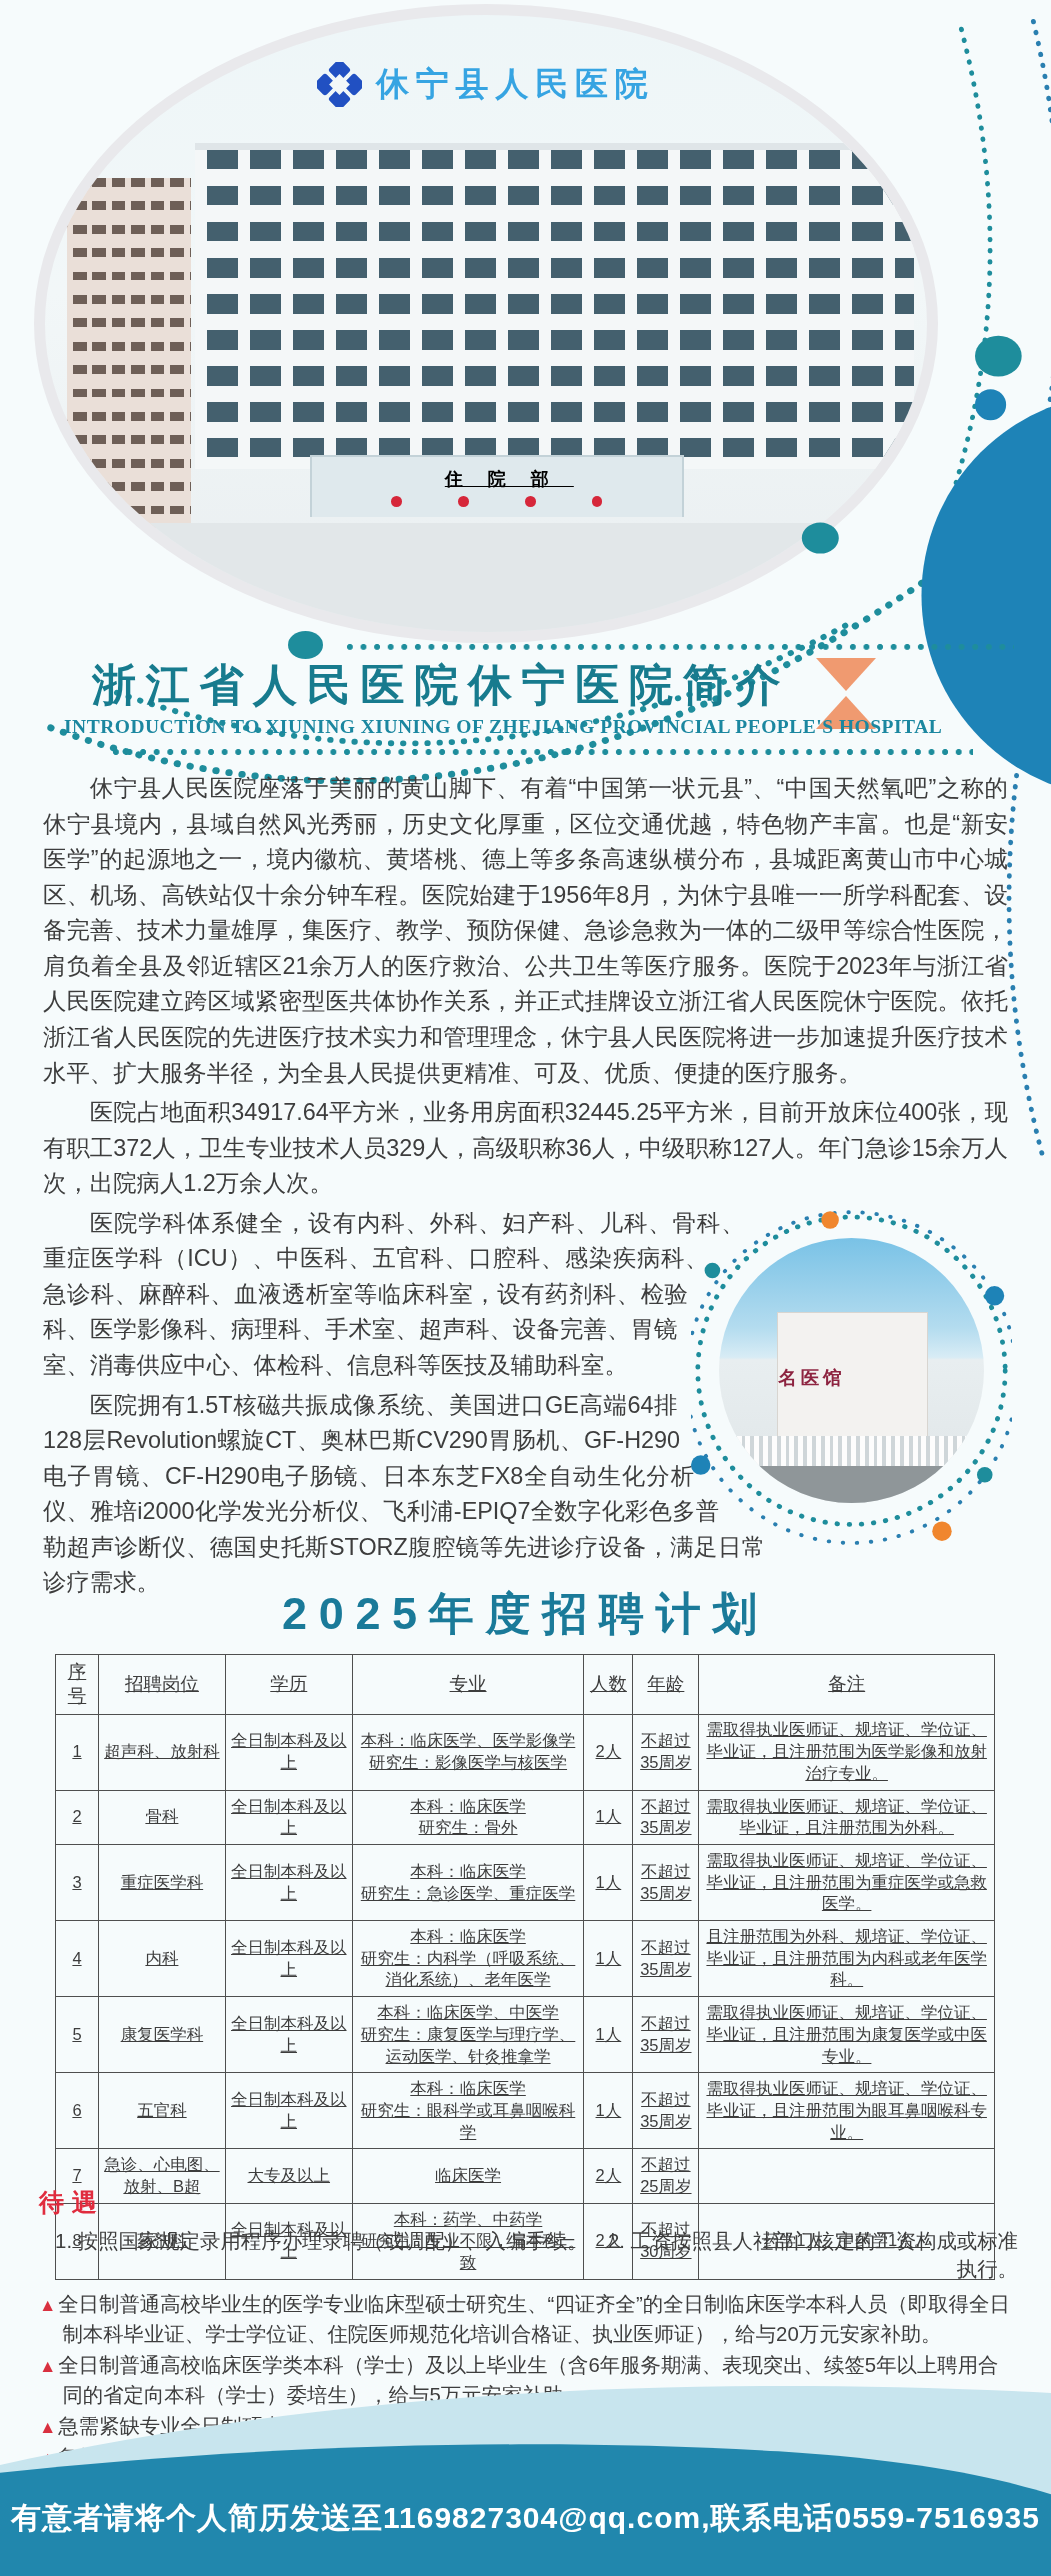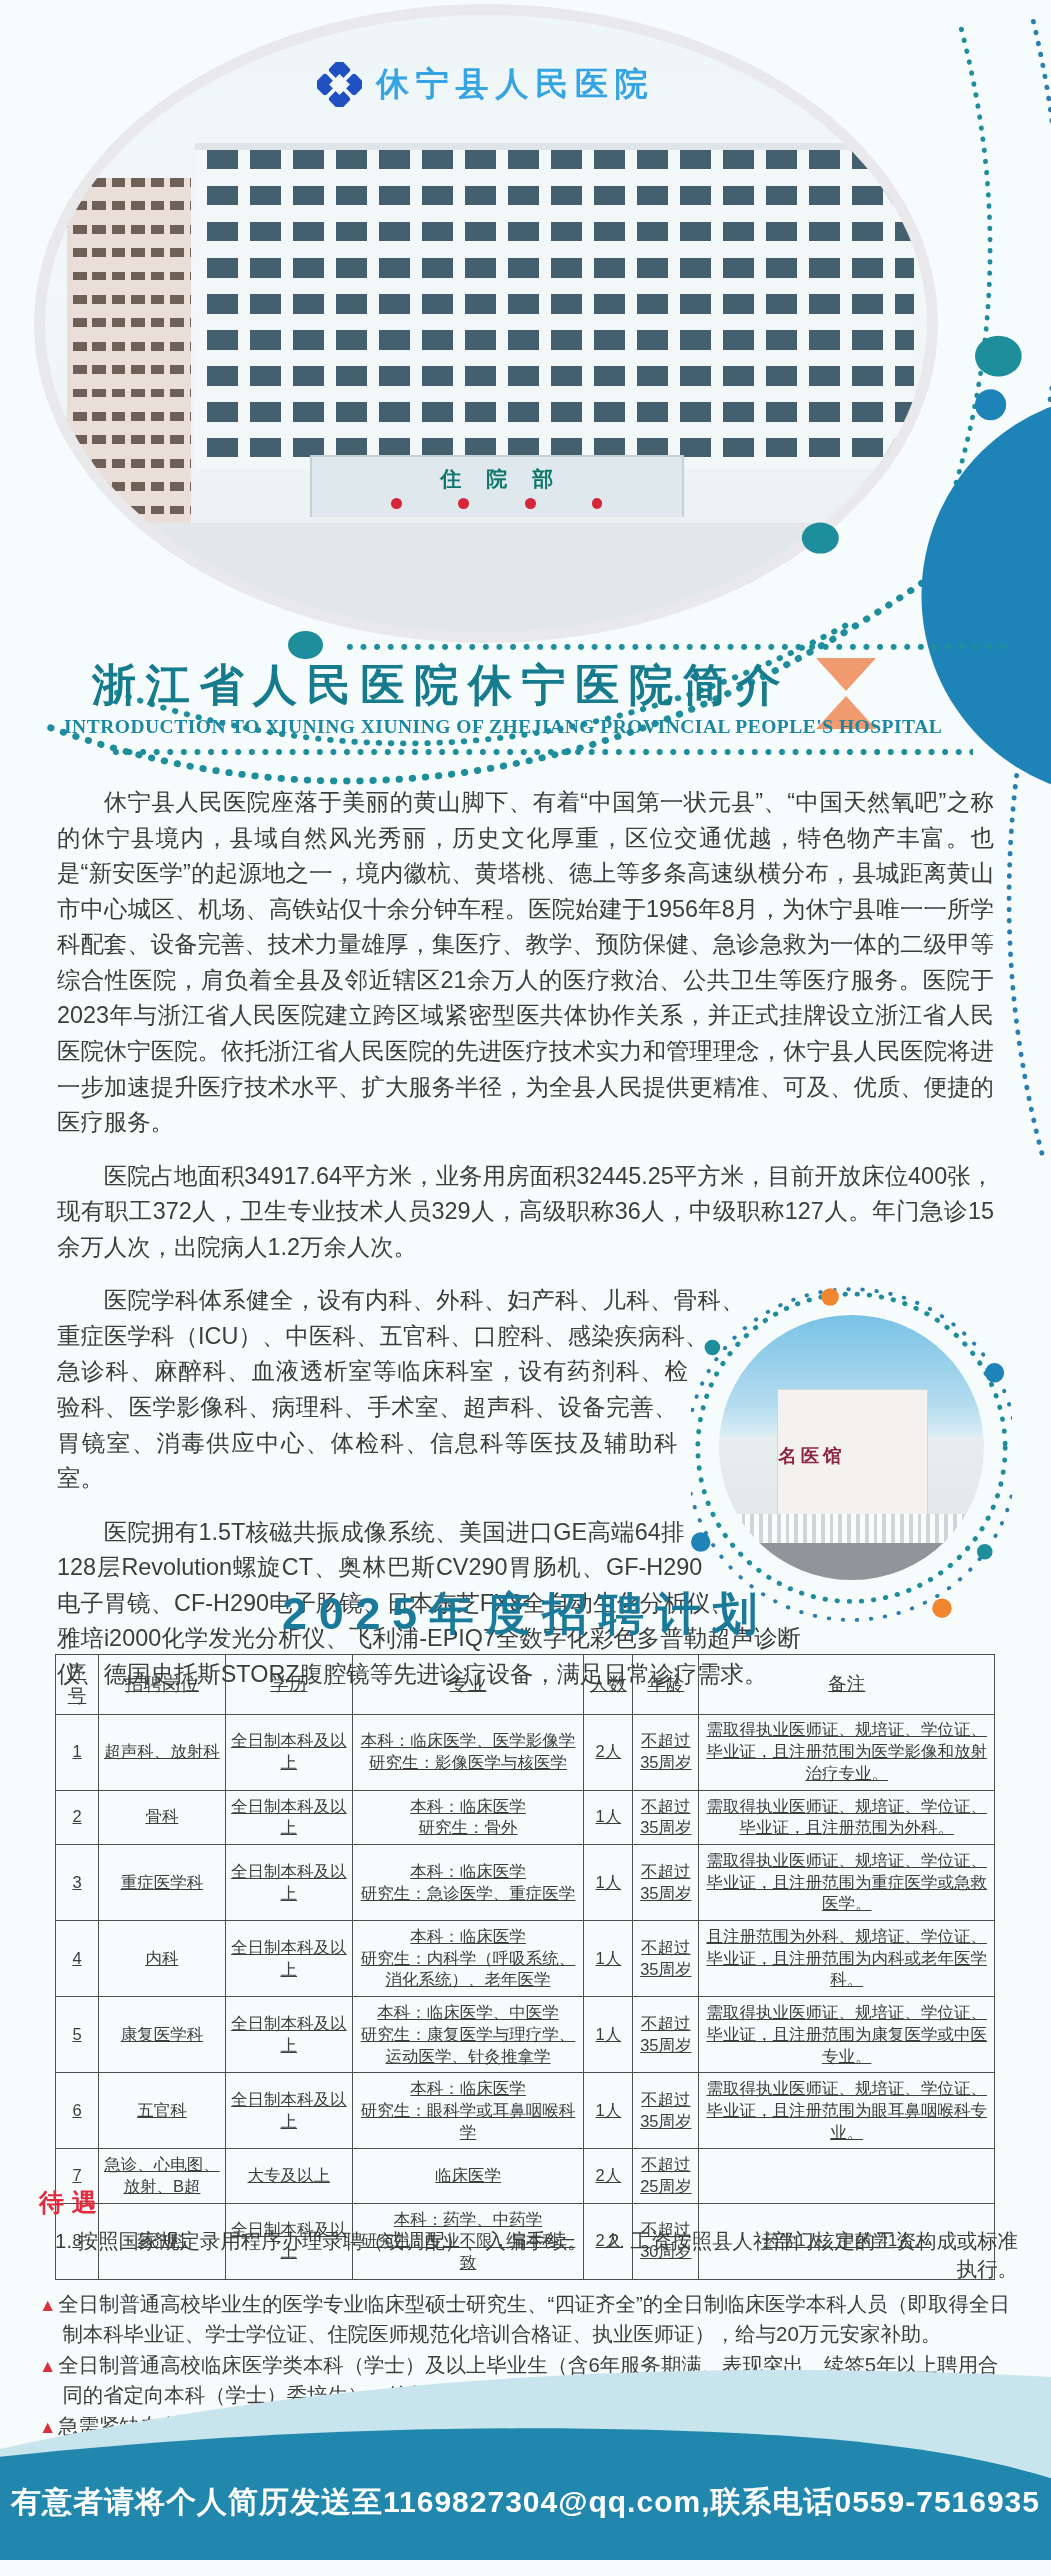--- a/index.html
+++ b/index.html
@@ -19,42 +19,42 @@
     border-top:7.8px solid #dfe5e8;
     background-image:
       repeating-linear-gradient(to right,#f4f7f8 0 11.7px,rgba(0,0,0,0) 11.7px 43px),
       repeating-linear-gradient(to bottom,#44606e 0 19.5px,#f4f7f8 19.5px 36px);}
   .bldg-left{position:absolute;left:2.5%;top:163px;width:14%;height:350px;background:#eadfd8;
     background-image:
       repeating-linear-gradient(to right,#eadfd8 0 5.8px,rgba(0,0,0,0) 5.8px 19.5px),
       repeating-linear-gradient(to bottom,#6e5f57 0 8.8px,#eadfd8 8.8px 23.4px);}
   .bldg-entry{position:absolute;left:30%;width:42%;top:440px;height:60px;background:#dfe9ed;
     border:2.9px solid #c3d2d8;border-bottom:none;display:flex;flex-direction:column;align-items:center;justify-content:center;}
-  .bldg-entry .sign{color:#0f766e;font-size:21px;font-weight:bold;letter-spacing:25px;text-indent:25px;}
+  .bldg-entry .sign{color:#000000;font-size:18px;font-weight:bold;letter-spacing:25px;text-indent:25px;text-decoration:underline;}
   .lanterns{display:flex;gap:56px;margin-top:5.8px;}
   .lanterns i{width:10.7px;height:10.7px;border-radius:50%;background:#d6273a;}
   .ground{position:absolute;left:0;right:0;bottom:0;height:109px;background:#e2e7e9;}
 
   
   .title-block{position:absolute;left:0;top:623px;width:1051px;height:146px;}
   .title-dot{position:absolute;left:288px;top:7.8px;width:35px;height:28px;border-radius:50%;background:#1e8d9c;}
   .dotline{height:7.8px;background-image:radial-gradient(circle at 3.9px 3.9px,#1e8d9c 2.7px,rgba(0,0,0,0) 3.2px);
     background-size:13.6px 7.8px;background-repeat:repeat-x;}
   .dotline.above{position:absolute;left:346px;right:37px;top:19.5px;}
   .dotline.below{position:absolute;left:112px;right:78px;top:125px;}
   .title-zh{position:absolute;left:92px;top:33px;margin:0;color:#177b8e;font-size:44px;font-weight:bold;letter-spacing:9.7px;white-space:nowrap;}
   .title-en{position:absolute;left:64px;top:93px;margin:0;color:#1b87a0;font-size:19.5px;font-weight:bold;
     font-family:"Liberation Serif","DejaVu Serif",serif;letter-spacing:0.5px;white-space:nowrap;}
   .bowtie{position:absolute;left:816px;top:35px;width:60px;}
   .bowtie .t-down{width:0;height:0;border-left:30px solid transparent;border-right:30px solid transparent;border-top:33px solid #f09a70;}
   .bowtie .t-up{width:0;height:0;border-left:30px solid transparent;border-right:30px solid transparent;border-bottom:33px solid #f09a70;margin-top:4.9px;}
 
   
   .intro{position:absolute;left:39px;top:767px;width:973px;color:#3d3d3d;font-size:23.4px;line-height:1.52;text-align:justify;}
-  .intro p{margin:18px;text-indent:2em;}
+  .intro p{margin:4px;text-indent:2em;}
   .med-wrap{float:right;width:321px;height:339px;margin:3.9px 0 3.9px 13.6px;shape-outside:circle(50%);position:relative;}
   .med-ring{position:absolute;left:0;top:0;}
   .med-photo{position:absolute;left:28px;top:28px;width:265px;height:265px;border-radius:50%;overflow:hidden;
     background:linear-gradient(#79c2e6 0%,#b4dcef 34%,#d8ecf5 45%,#e8eef0 46%,#dfe5e7 100%);}
   .med-bldg{position:absolute;left:22%;width:56%;top:28%;bottom:22%;background:#f3f2f0;border:1.9px solid #d8d5d0;
     display:flex;align-items:center;}
   .med-bldg .sign{color:#8d2440;font-size:18.5px;font-weight:bold;letter-spacing:3.9px;}
   .med-fence{position:absolute;left:0;right:0;bottom:14%;height:11%;
     background-image:repeating-linear-gradient(to right,#fdfdfd 0 4.9px,#cfd6d9 4.9px 8.8px);}
   .med-road{position:absolute;left:0;right:0;bottom:0;height:14%;background:#8f9699;}
@@ -68,21 +68,21 @@
   table.recruit th{font-size:18.5px;font-weight:normal;height:37px;}
 
   
   .benefits{position:absolute;left:39px;top:2186px;width:979px;color:#3d3d3d;}
   .benefits h3{margin:0 0 7.8px 0;color:#e02c3e;font-size:25px;font-weight:bold;letter-spacing:7.8px;}
   .benefits .line1{margin:0 0 5.8px 0;font-size:20.4px;text-align:right;}
   .bullet{font-size:20.4px;line-height:1.5;padding-left:23.4px;text-indent:-23.4px;}
   .bullet .tri{color:#d9303f;font-size:17.5px;margin-right:1.9px;}
 
   
-  .footer{position:absolute;left:0;bottom:16px;width:1051px;height:226px;}
+  .footer{position:absolute;left:0;bottom:0;width:1051px;height:226px;}
   .footer svg{position:absolute;left:0;top:0;}
   .footer .contact{position:absolute;left:0;right:0;bottom:37px;margin:0;text-align:center;
     color:#ffffff;font-size:30px;font-weight:bold;letter-spacing:1px;}
 </style>
 </head>
 <body>
 
 <div class="poster">
 
   <div class="oval-photo">

